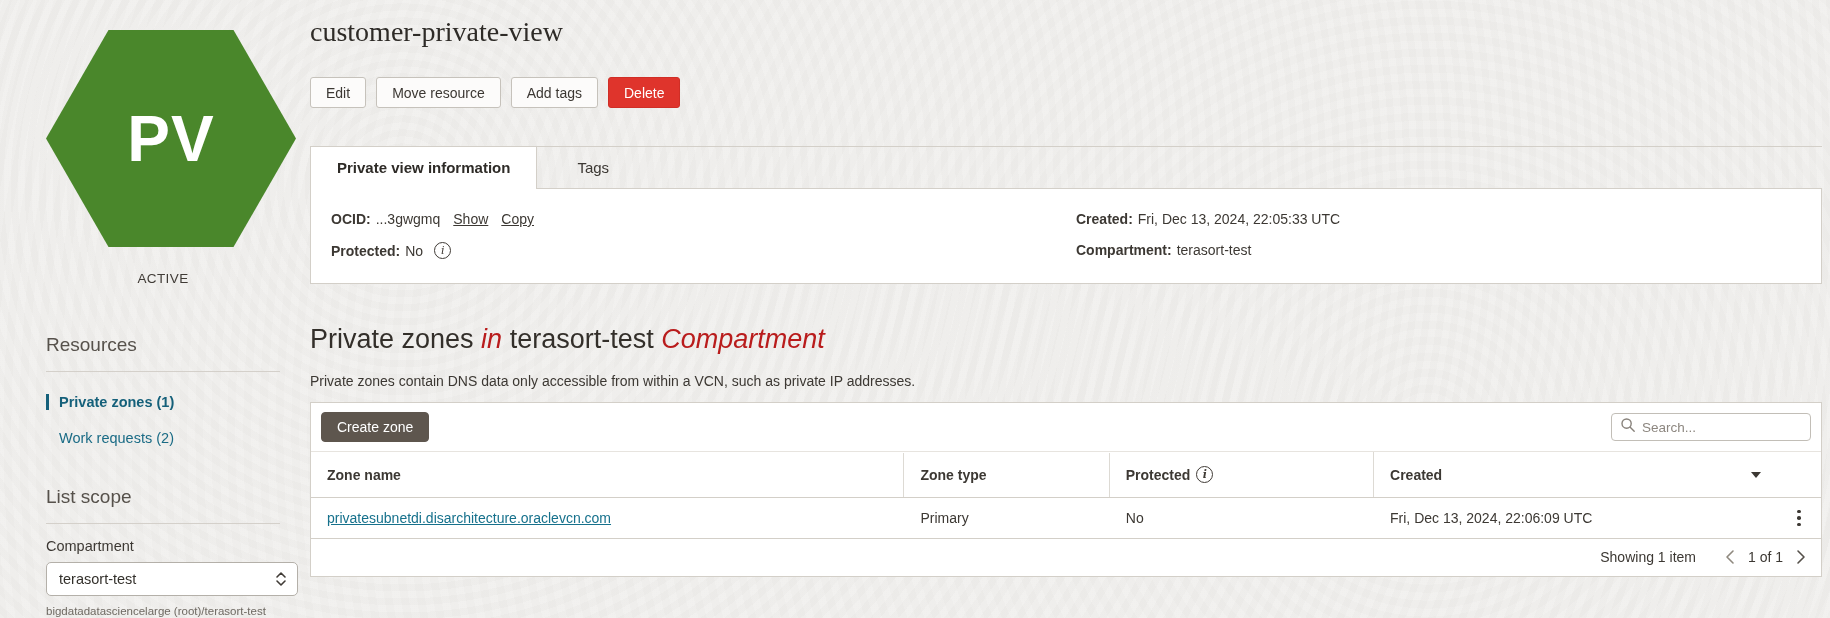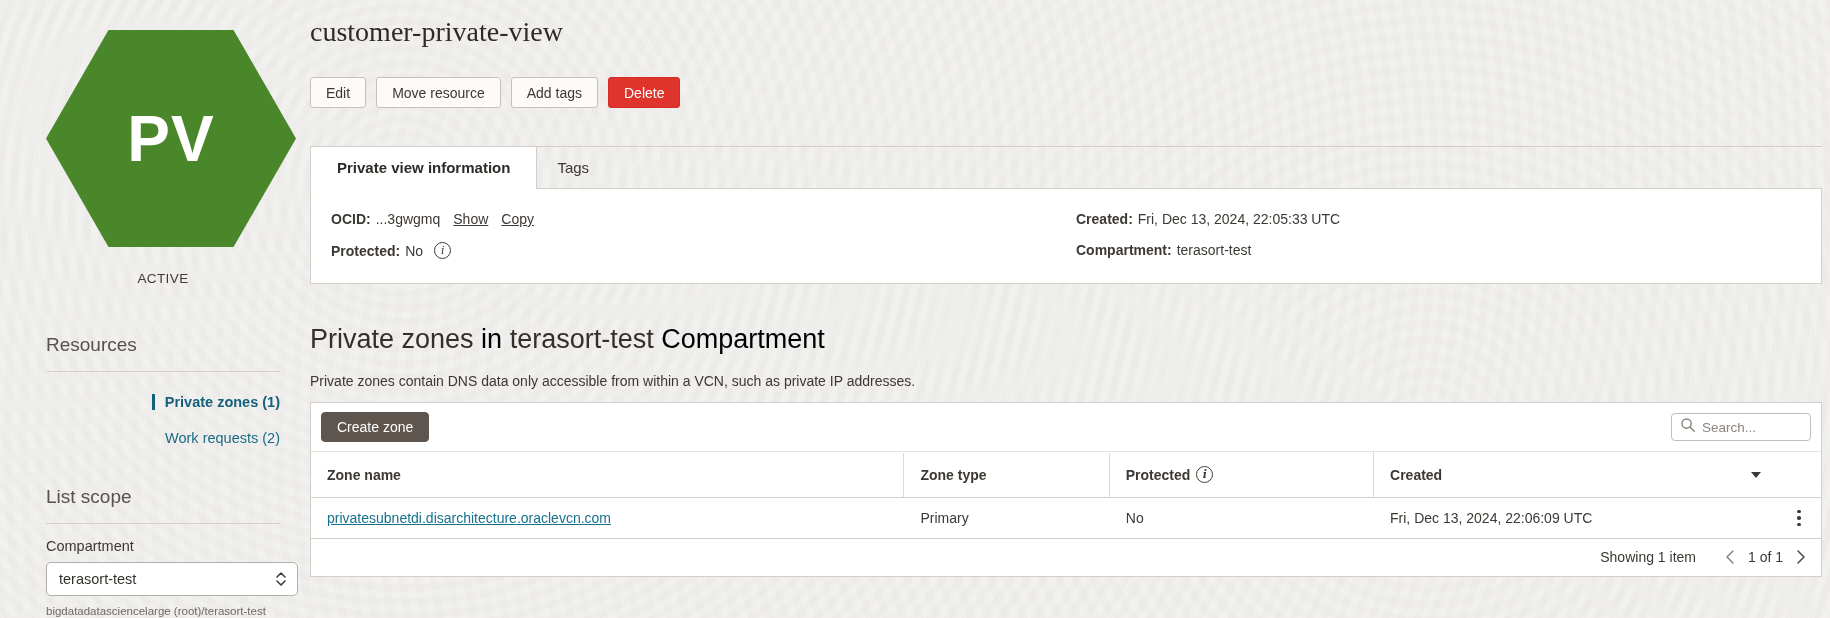--- a/index.html
+++ b/index.html
@@ -21,21 +21,21 @@
     width:250px; height:217px; margin:0 auto;
     background:#4a872b;
     clip-path:polygon(25% 0%, 75% 0%, 100% 50%, 75% 100%, 25% 100%, 0% 50%);
     display:flex; align-items:center; justify-content:center;
   }
   .hexagon span { color:#fff; font-size:64px; font-weight:bold; letter-spacing:1px; }
   .status-text { text-align:center; margin-top:24px; font-size:13.5px; color:#403b36; letter-spacing:0.4px; }
   .side-heading { margin-top:48px; font-size:19px; font-weight:normal; color:#56514b; }
   .side-divider { border:none; border-top:1px solid #d4d0ca; margin-top:15px; }
   .side-nav { list-style:none; margin-top:22px; }
-  .side-nav li { margin-bottom:20px; font-size:14.5px;text-align:right; }
+  .side-nav li { margin-bottom:20px; font-size:14.5px; }
   .side-nav a { text-decoration:none; color:#1a6b85; display:inline-block; padding-left:13px; }
   .side-nav li.active a { font-weight:bold; color:#15607a; border-left:3px solid #15607a; padding-left:10px; }
   .listscope-heading { margin-top:40px; }
   .field-label { margin-top:14px; font-size:14.5px; color:#3c3833; }
   .select-box {
     margin-top:8px; width:252px; height:34px; background:#fff;
     border:1px solid #b4b0a9; border-radius:5px;
     display:flex; align-items:center; justify-content:space-between;
     padding:0 10px 0 12px; font-size:14.5px; color:#33302b; cursor:pointer;
   }
@@ -53,49 +53,49 @@
   .btn.danger { background:#df342c; border:1px solid #d02e26; color:#fff; }
 
   .tabbar { display:flex; align-items:flex-start; margin-top:38px; }
   .tab { font-size:15px; cursor:pointer; }
   .tab.active {
     background:#fff; border:1px solid #d3cfc8; border-bottom:none;
     padding:12px 26px 13px; font-weight:bold; color:#2e2b27;
     position:relative; z-index:2; margin-bottom:-1px;text-align:center;
   }
   .tabbar-rest { flex:1; border-top:1px solid #d3cfc8; display:flex; }
-  .tab.inactive { padding:12px 20px; color:#3c3833; }
+  .tab.inactive { padding:12px 40px; color:#3c3833; }
 
   .info-panel {
     background:#fff; border:1px solid #d3cfc8;
     display:flex; padding:22px 20px 24px; position:relative; z-index:1;
   }
   .info-col { display:flex; flex-direction:column; gap:15px; font-size:14px; }
   .info-col.left { width:745px; }
   .info-row { display:flex; align-items:center; gap:5px; }
   .info-row b { font-weight:bold; }
   .inline-link { color:#3c3833; text-decoration:underline; margin-left:8px; cursor:pointer; }
   .info-icon {
     width:17px; height:17px; border:1px solid #403b36; border-radius:50%;
     display:inline-flex; align-items:center; justify-content:center;
     font-family:"DejaVu Serif", serif; font-style:italic; font-size:11px; color:#403b36;
     margin-left:6px; flex:0 0 auto;
   }
 
   .zones-heading { margin-top:40px; font-size:27px; font-weight:normal; color:#332f2a; }
-  .zones-heading .muted-italic { color:#000000; }
+  .zones-heading .muted-italic { font-style:italic; color:#b91c1c; }
   .zones-desc { margin-top:18px; font-size:14px; color:#3c3833; }
 
   .table-panel { margin-top:13px; background:#fff; border:1px solid #d3cfc8; }
   .table-toolbar { display:flex; align-items:center; justify-content:space-between; padding:9px 10px 9px 10px; }
   .btn.create { background:#5e564e; border:1px solid #5e564e; color:#fff; border-radius:4px; height:30px; }
   .search-wrap {
     display:flex; align-items:center; gap:6px;
     border:1px solid #c2beb7; border-radius:4px; background:#fff;
-    height:28px; padding:0 8px; width:140px;
+    height:28px; padding:0 8px; width:200px;
   }
   .search-wrap input {
     border:none; outline:none; width:100%; font-size:13.5px; font-family:inherit; color:#3c3833; background:transparent;
   }
   .search-wrap input::placeholder { color:#8d8780; }
 
   .tbl-header, .tbl-row { display:grid; grid-template-columns:39.3% 13.6% 17.5% 1fr 44px; align-items:center; }
   .tbl-header { border-bottom:1px solid #d3cfc8; border-top:1px solid #e7e4df; }
   .hcell { font-size:14px; font-weight:bold; padding:14px 16px; display:flex; align-items:center; }
   .hcell.bordered { border-right:1px solid #dddad4; }

